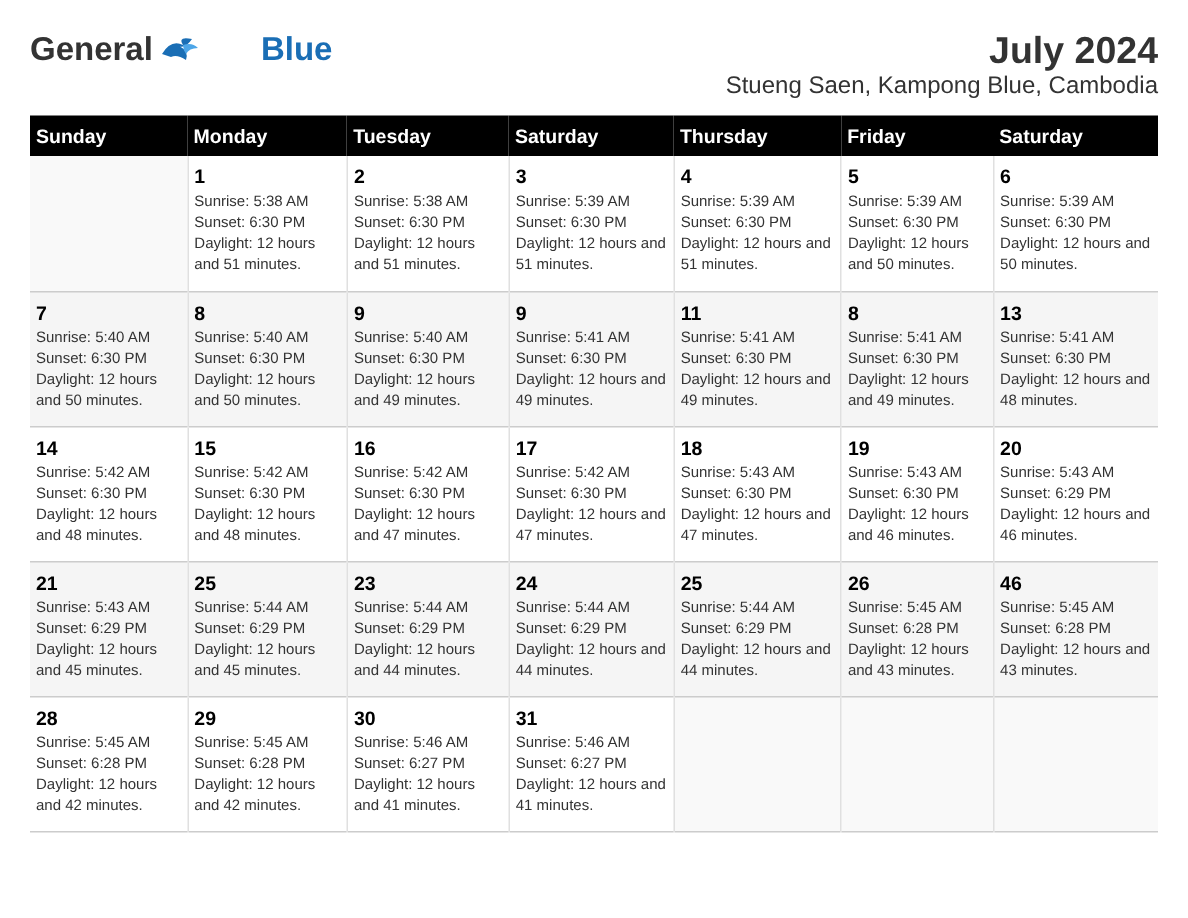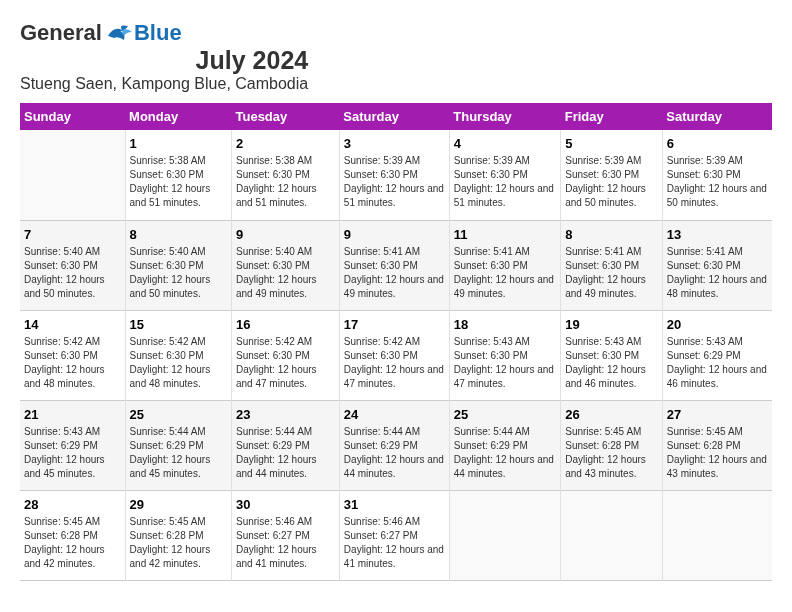--- a/index.html
+++ b/index.html
@@ -8,40 +8,40 @@
       background: #fff;
       width: 792px;
       min-height: 612px;
       padding: 20px;
     }
     .header-section {
       display: flex;
       justify-content: space-between;
       align-items: flex-start;
       margin-bottom: 10px;
-      flex-direction: column;
     }
     .logo {
       display: flex;
       flex-direction: column;
       align-items: flex-start;
     }
     .logo-text {
       display: flex;
       align-items: center;
     }
     .logo-general {
       font-size: 22px;
       font-weight: bold;
       color: #333;
     }
     .logo-blue {
       font-size: 22px;
       font-weight: bold;
       color: #1a6eb5;
+      margin-left: 40px;
     }
     .logo-bird {
       width: 28px;
       height: 22px;
       margin-left: 4px;
     }
     .title-section {
       text-align: right;
     }
     .month-year {
@@ -52,21 +52,21 @@
     .location {
       font-size: 16px;
       color: #333;
     }
     table {
       width: 100%;
       border-collapse: collapse;
       font-size: 11px;
     }
     thead tr th {
-      background-color: #a21caf;
+      background-color: #000000;
       color: #fff;
       padding: 6px 4px;
       text-align: left;
       font-size: 13px;
       font-weight: bold;
     }
     tbody tr {
       border-bottom: 1px solid #ccc;
     }
     tbody tr td {
@@ -291,21 +291,21 @@
 Sunset: 6:29 PM
 Daylight: 12 hours and 44 minutes.</div>
         </td>
         <td>
           <span class="day-number">26</span>
           <div class="day-info" style="white-space: pre-line;">Sunrise: 5:45 AM
 Sunset: 6:28 PM
 Daylight: 12 hours and 43 minutes.</div>
         </td>
         <td>
-          <span class="day-number">27</span>
+          <span class="day-number">46</span>
           <div class="day-info" style="white-space: pre-line;">Sunrise: 5:45 AM
 Sunset: 6:28 PM
 Daylight: 12 hours and 43 minutes.</div>
         </td>
       </tr>
       <tr>
         <td>
           <span class="day-number">28</span>
           <div class="day-info" style="white-space: pre-line;">Sunrise: 5:45 AM
 Sunset: 6:28 PM

